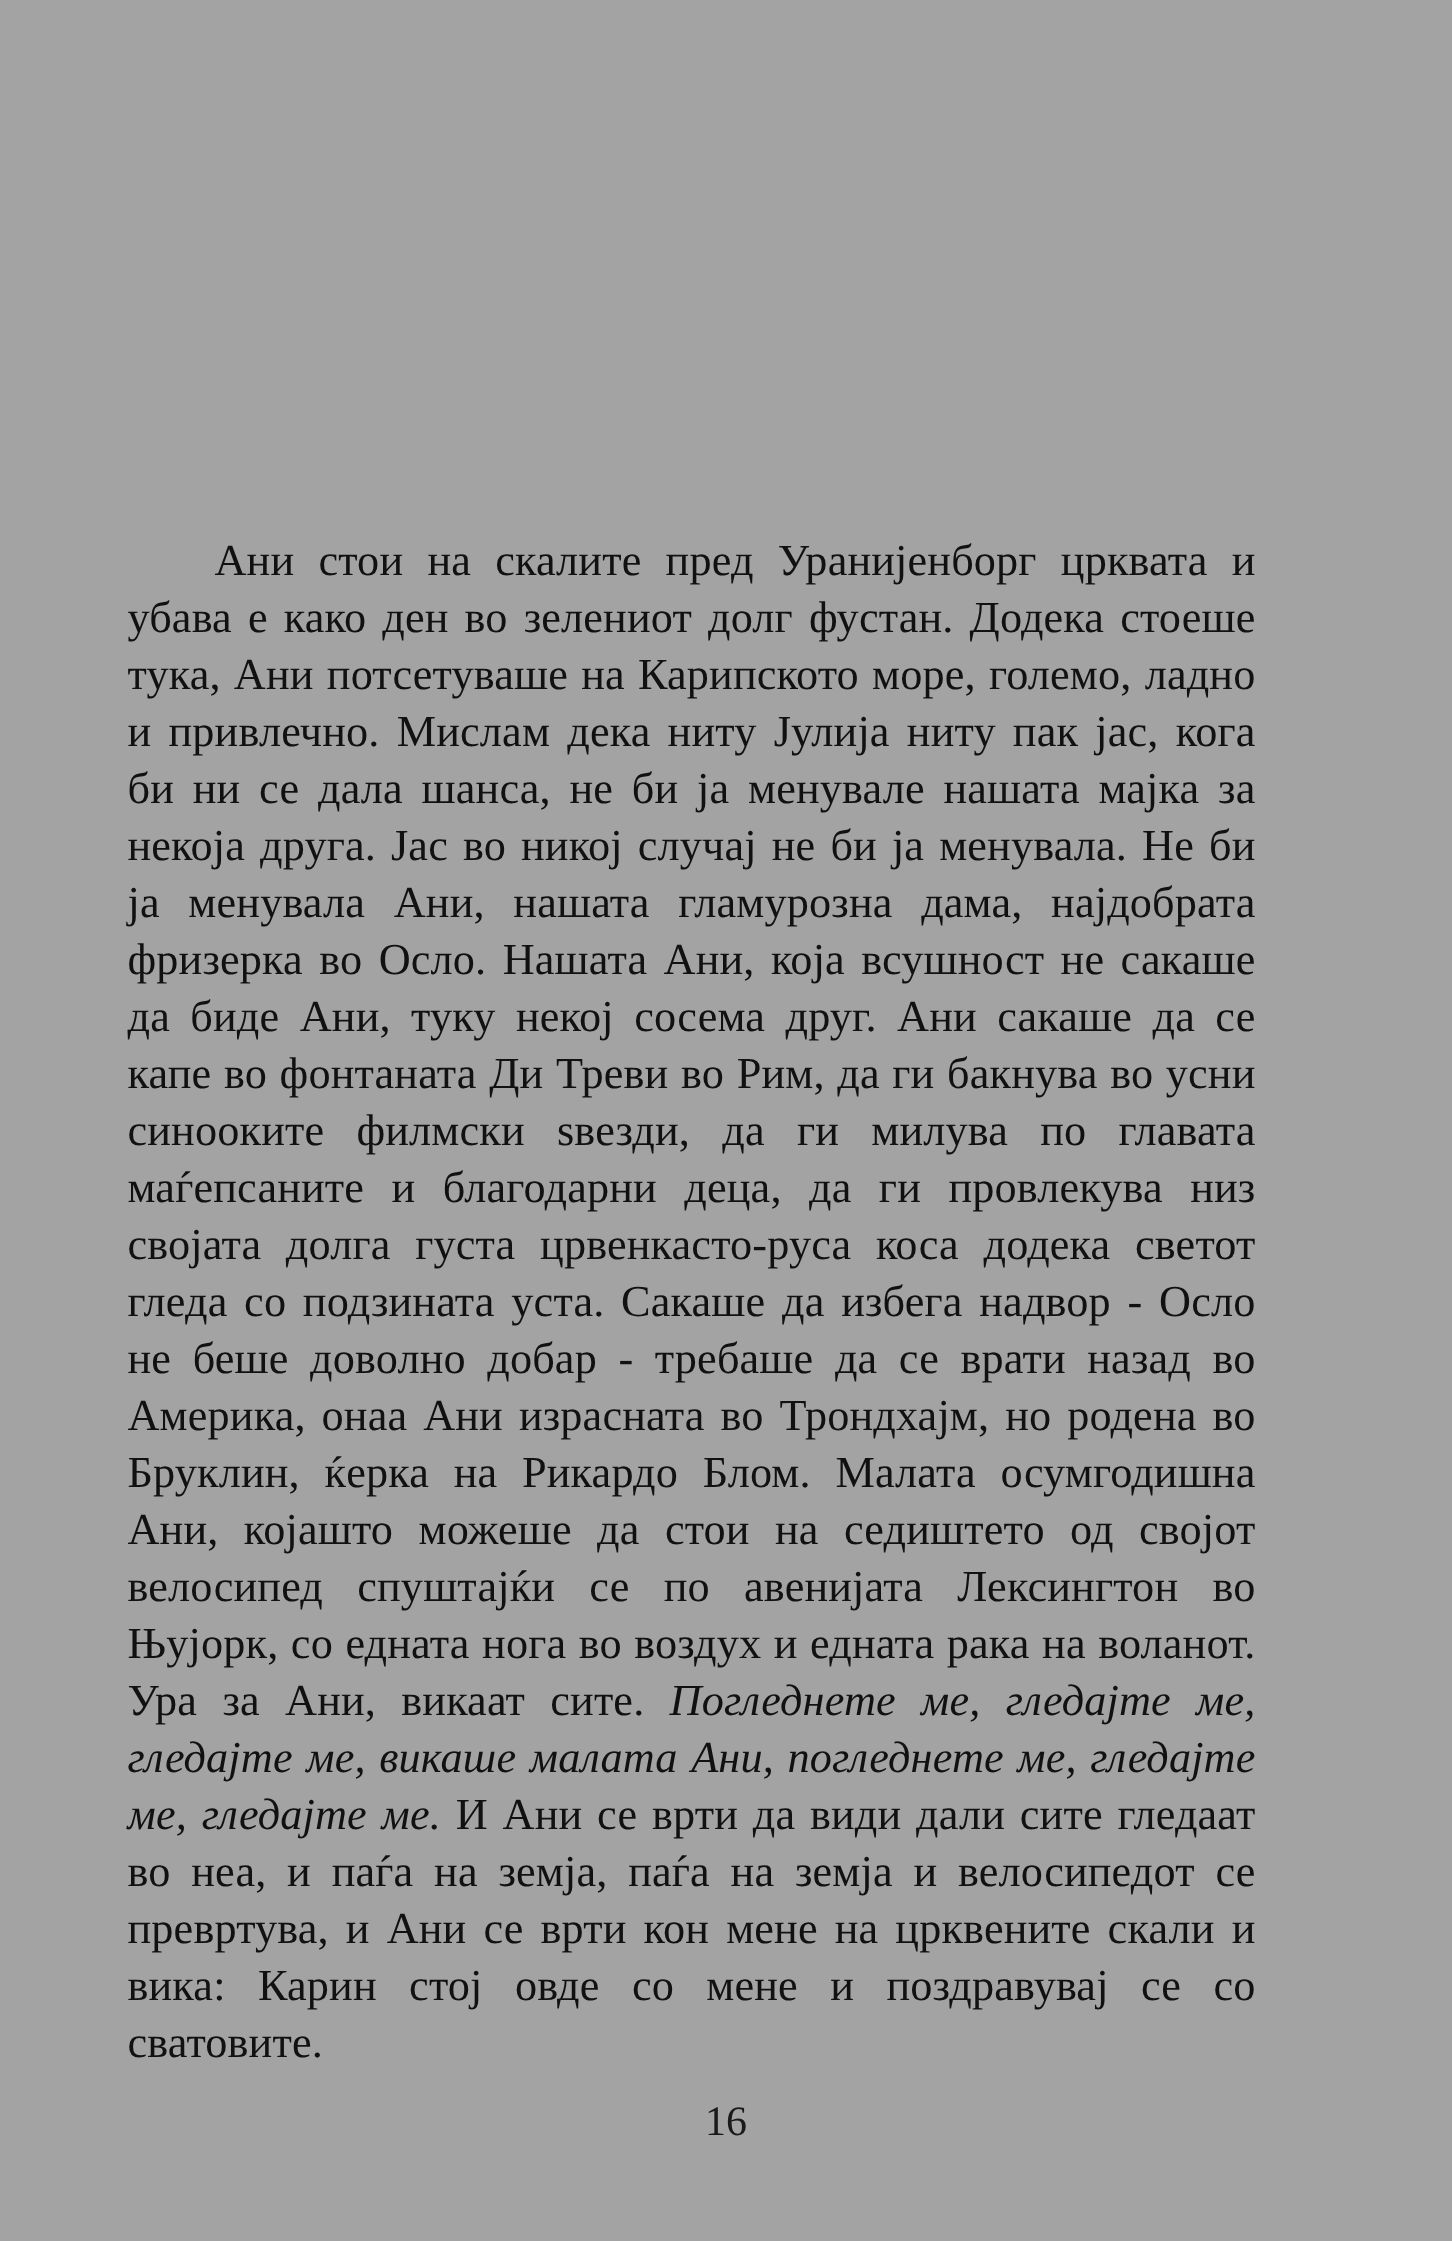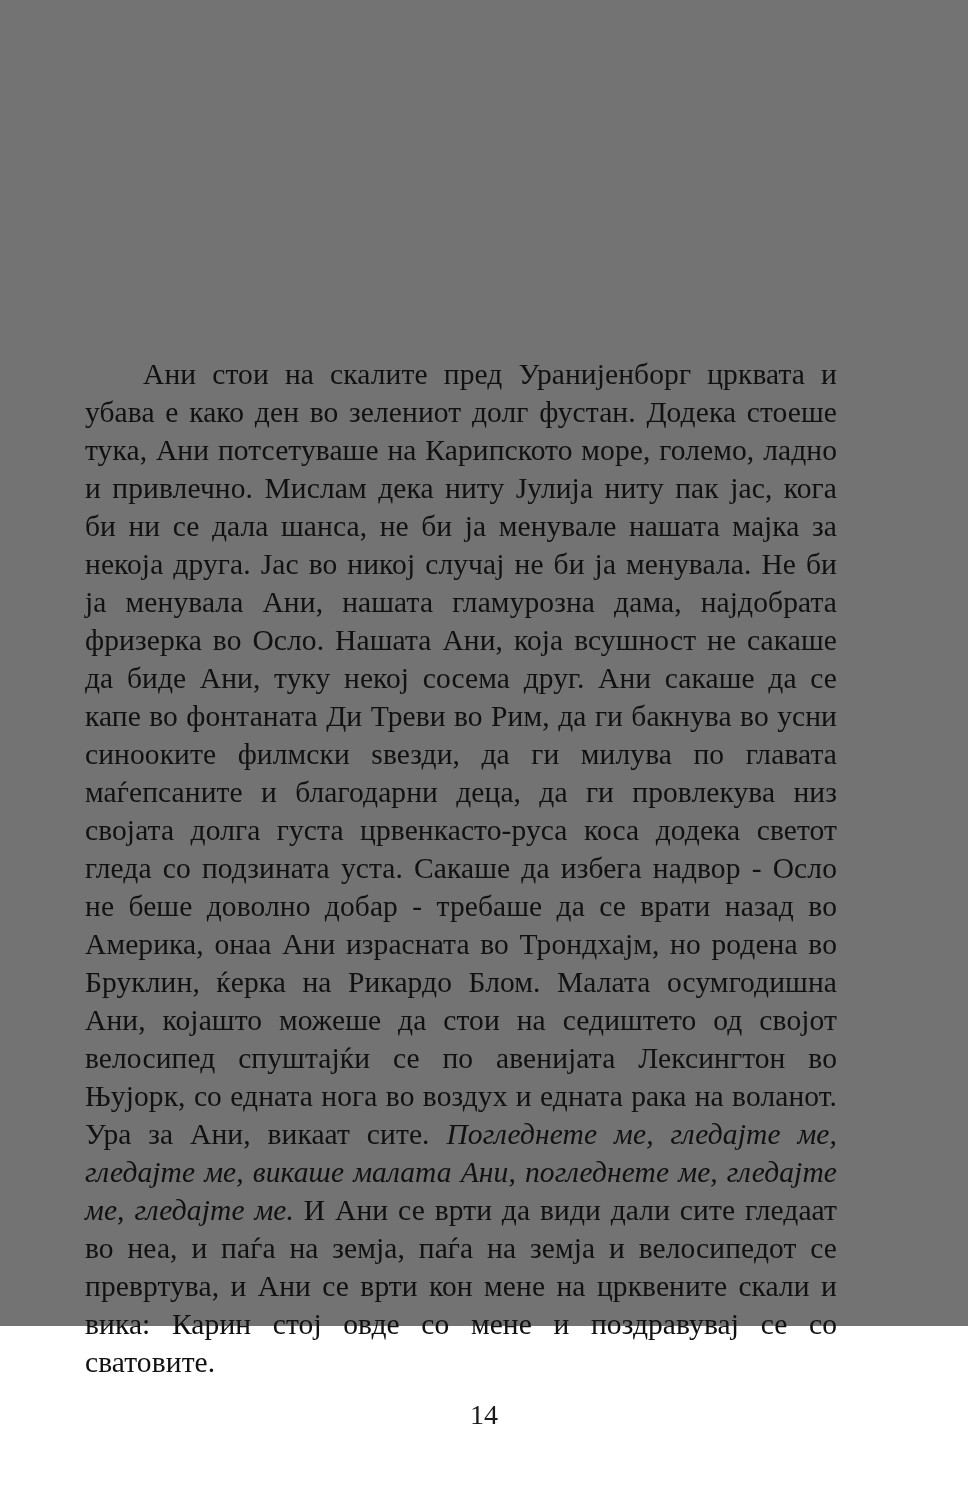--- a/index.html
+++ b/index.html
@@ -12,22 +12,22 @@
     background: #ffffff;
     font-family: "Liberation Serif", "DejaVu Serif", serif;
     color: #111111;
     overflow: hidden;
     position: relative;
   }
 
   .page {
     position: relative;
     width: 968px;
-    height: 1326px;
-    background: #737373;
+    height: 1494px;
+    background: #a3a3a3;
     box-sizing: border-box;
   }
 
   .text-block {
     position: absolute;
     left: 85px;
     top: 355px;
     width: 752px;
   }
 
@@ -62,15 +62,15 @@
 </style>
 </head>
 <body>
 
 <div class="page">
 
   <div class="text-block">
     <p class="body-paragraph"><span>Ани стои на скалите пред Уранијенборг црквата и убава е како ден во зелениот долг фустан. Додека стоеше тука, Ани потсетуваше на Карипското море, големо, ладно и привлечно. Мислам дека ниту Јулија ниту пак јас, кога би ни се дала шанса, не би ја менувале нашата мајка за некоја друга. Јас во никој случај не би ја менувала. Не би ја менувала Ани, нашата гламурозна дама, најдобрата фризерка во Осло. Нашата Ани, која всушност не сакаше да биде Ани, туку некој сосема друг. Ани сакаше да се капе во фонтаната Ди Треви во Рим, да ги бакнува во усни синооките филмски ѕвезди, да ги милува по главата маѓепсаните и благодарни деца, да ги провлекува низ својата долга густа црвенкасто-руса коса додека светот гледа со подзината уста. Сакаше да избега надвор - Осло не беше доволно добар - требаше да се врати назад во Америка, онаа Ани израсната во Трондхајм, но родена во Бруклин, ќерка на Рикардо Блом. Малата осумгодишна Ани, којашто можеше да стои на седиштето од својот велосипед спуштајќи се по авенијата Лексингтон во Њујорк, со едната нога во воздух и едната рака на воланот. Ура за Ани, викаат сите. </span><span class="em">Погледнете ме, гледајте ме, гледајте ме, викаше малата Ани, погледнете ме, гледајте ме, гледајте ме.</span><span> И Ани се врти да види дали сите гледаат во неа, и паѓа на земја, паѓа на земја и велосипедот се превртува, и Ани се врти кон мене на црквените скали и вика: Карин стој овде со мене и поздравувај се со сватовите.</span></p>
   </div>
 
-  <div class="page-number">14</div>
+  <div class="page-number">16</div>
 
 </div>
 
 </body></html>

